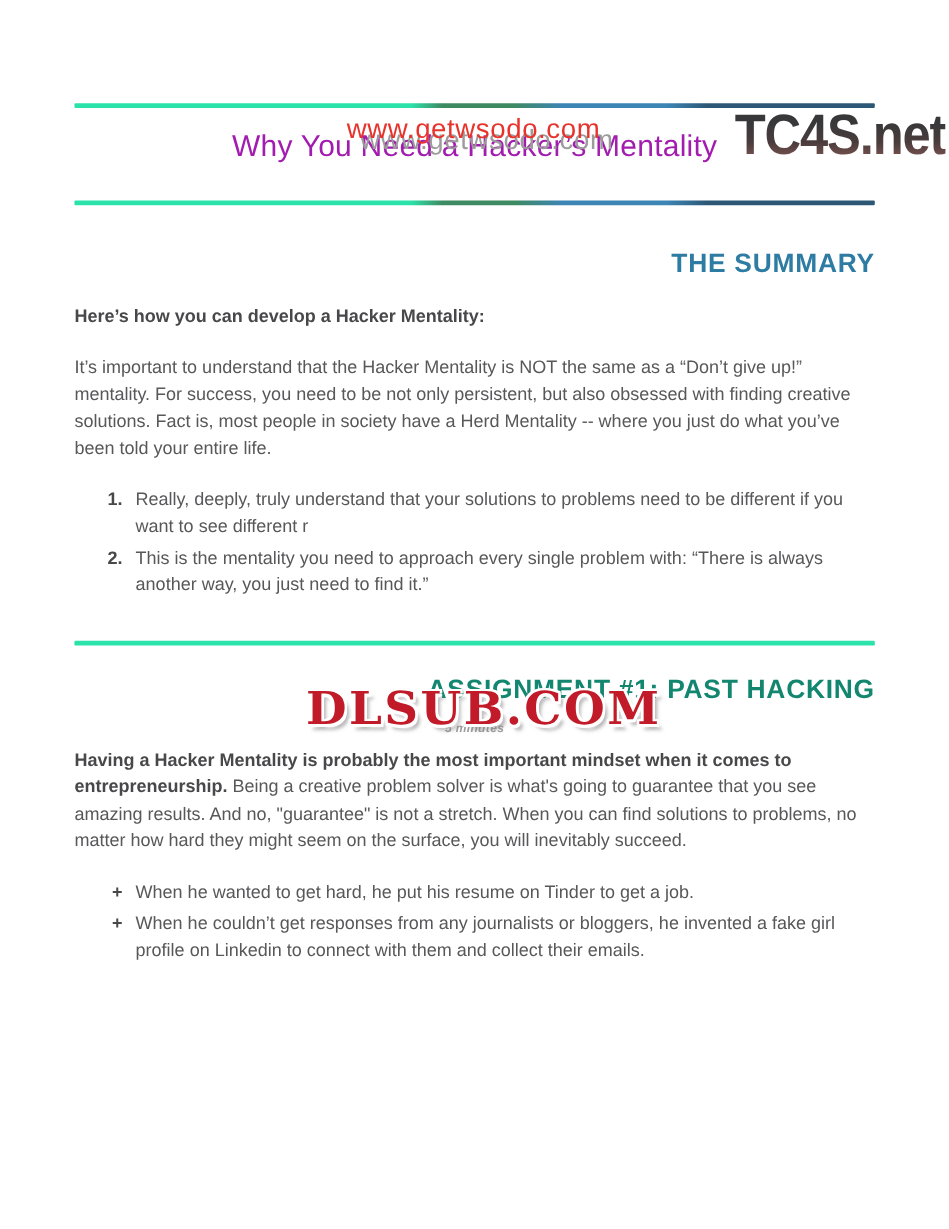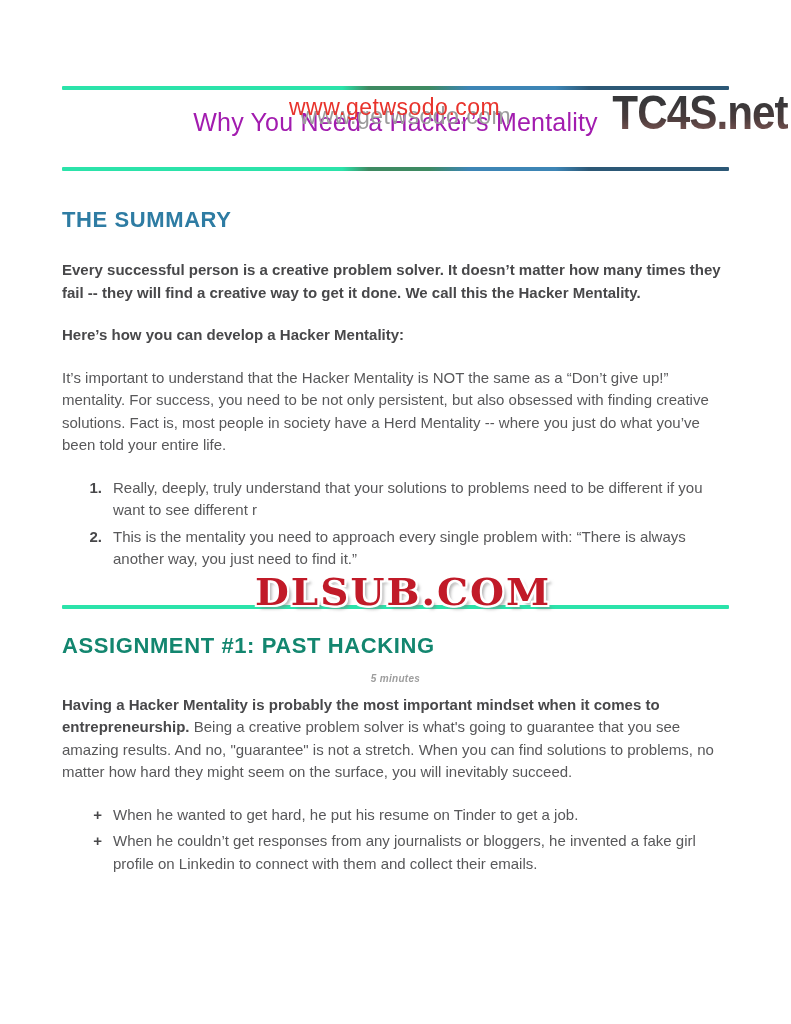--- a/index.html
+++ b/index.html
@@ -44,21 +44,21 @@
   .rule-2 { margin-top: 30px; }
   .rule-3 { margin-top: 34px; }
 
   
   .doc-title {
     margin: 18px 62px 0; text-align: center;
     font-size: 25px; font-weight: normal; color: #a21caf;
     letter-spacing: 0.2px;
   }
   .section-heading {
-    text-align: left; font-size: 22px; font-weight: bold;
+    text-align: right; font-size: 22px; font-weight: bold;
     letter-spacing: 0.6px; margin: 0 62px;
   }
   .summary-heading { color: #2e7ca3; margin-top: 36px; }
   .assignment-heading { color: #13866f; margin-top: 24px; }
   .duration {
     text-align: center; font-size: 10px; font-weight: bold; font-style: italic;
     color: #9d9d9d; margin-top: 14px; letter-spacing: 0.3px;
   }
 
   
@@ -96,21 +96,20 @@
   <span class="wm-getwsodo-gray">www.getwsodo.com</span>
   <span class="wm-getwsodo-red">www.getwsodo.com</span>
   <span class="tc4s-logo">TC4S.net</span>
 
   <div class="rule rule-gradient rule-1"></div>
   <div class="doc-title">Why You Need a Hacker’s Mentality</div>
   <div class="rule rule-gradient rule-2"></div>
 
   <div class="section-heading summary-heading">THE SUMMARY</div>
 
-  <p class="para p-intro"><b class="bold-lead">Every successful person is a creative problem solver. It doesn’t matter how many times they fail -- they will find a creative way to get it done. We call this the Hacker Mentality.</b></p>
 
   <p class="para"><b class="bold-lead">Here’s how you can develop a Hacker Mentality:</b></p>
 
   <p class="para">It’s important to understand that the Hacker Mentality is NOT the same as a “Don’t give up!” mentality. For success, you need to be not only persistent, but also obsessed with finding creative solutions. Fact is, most people in society have a Herd Mentality -- where you just do what you’ve been told your entire life.</p>
 
   <div class="list">
     <div class="list-item">
       <span class="list-marker">1.</span>
       <span class="list-text">Really, deeply, truly understand that your solutions to problems need to be different if you want to see different r</span>
     </div>

